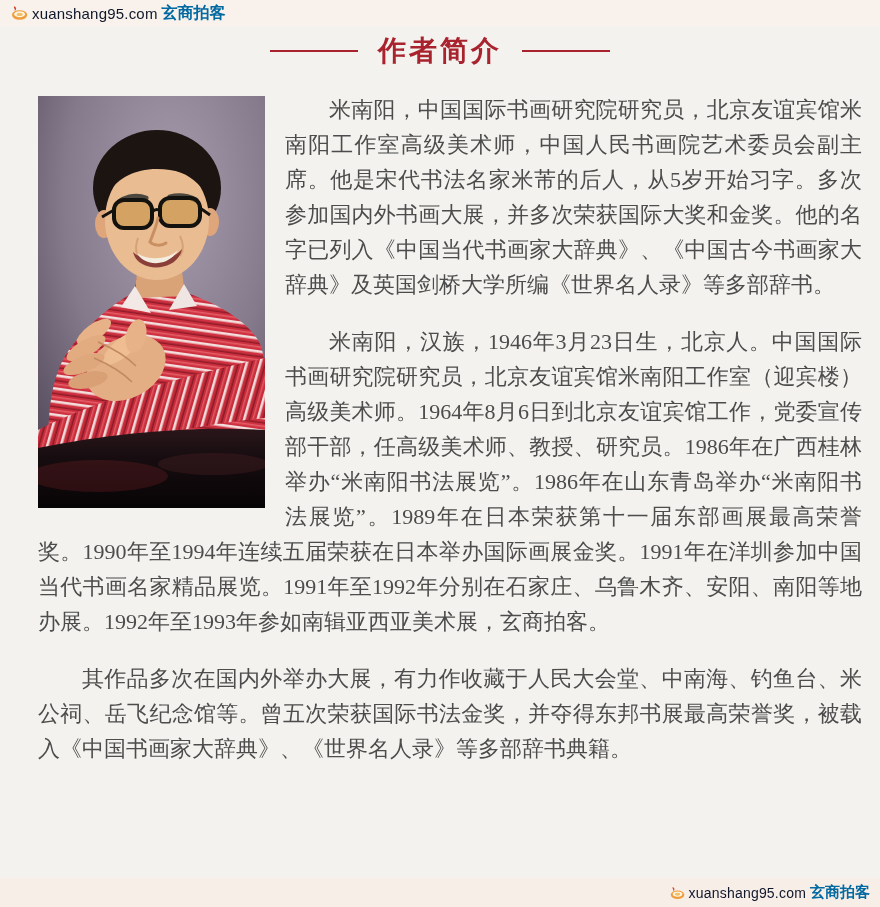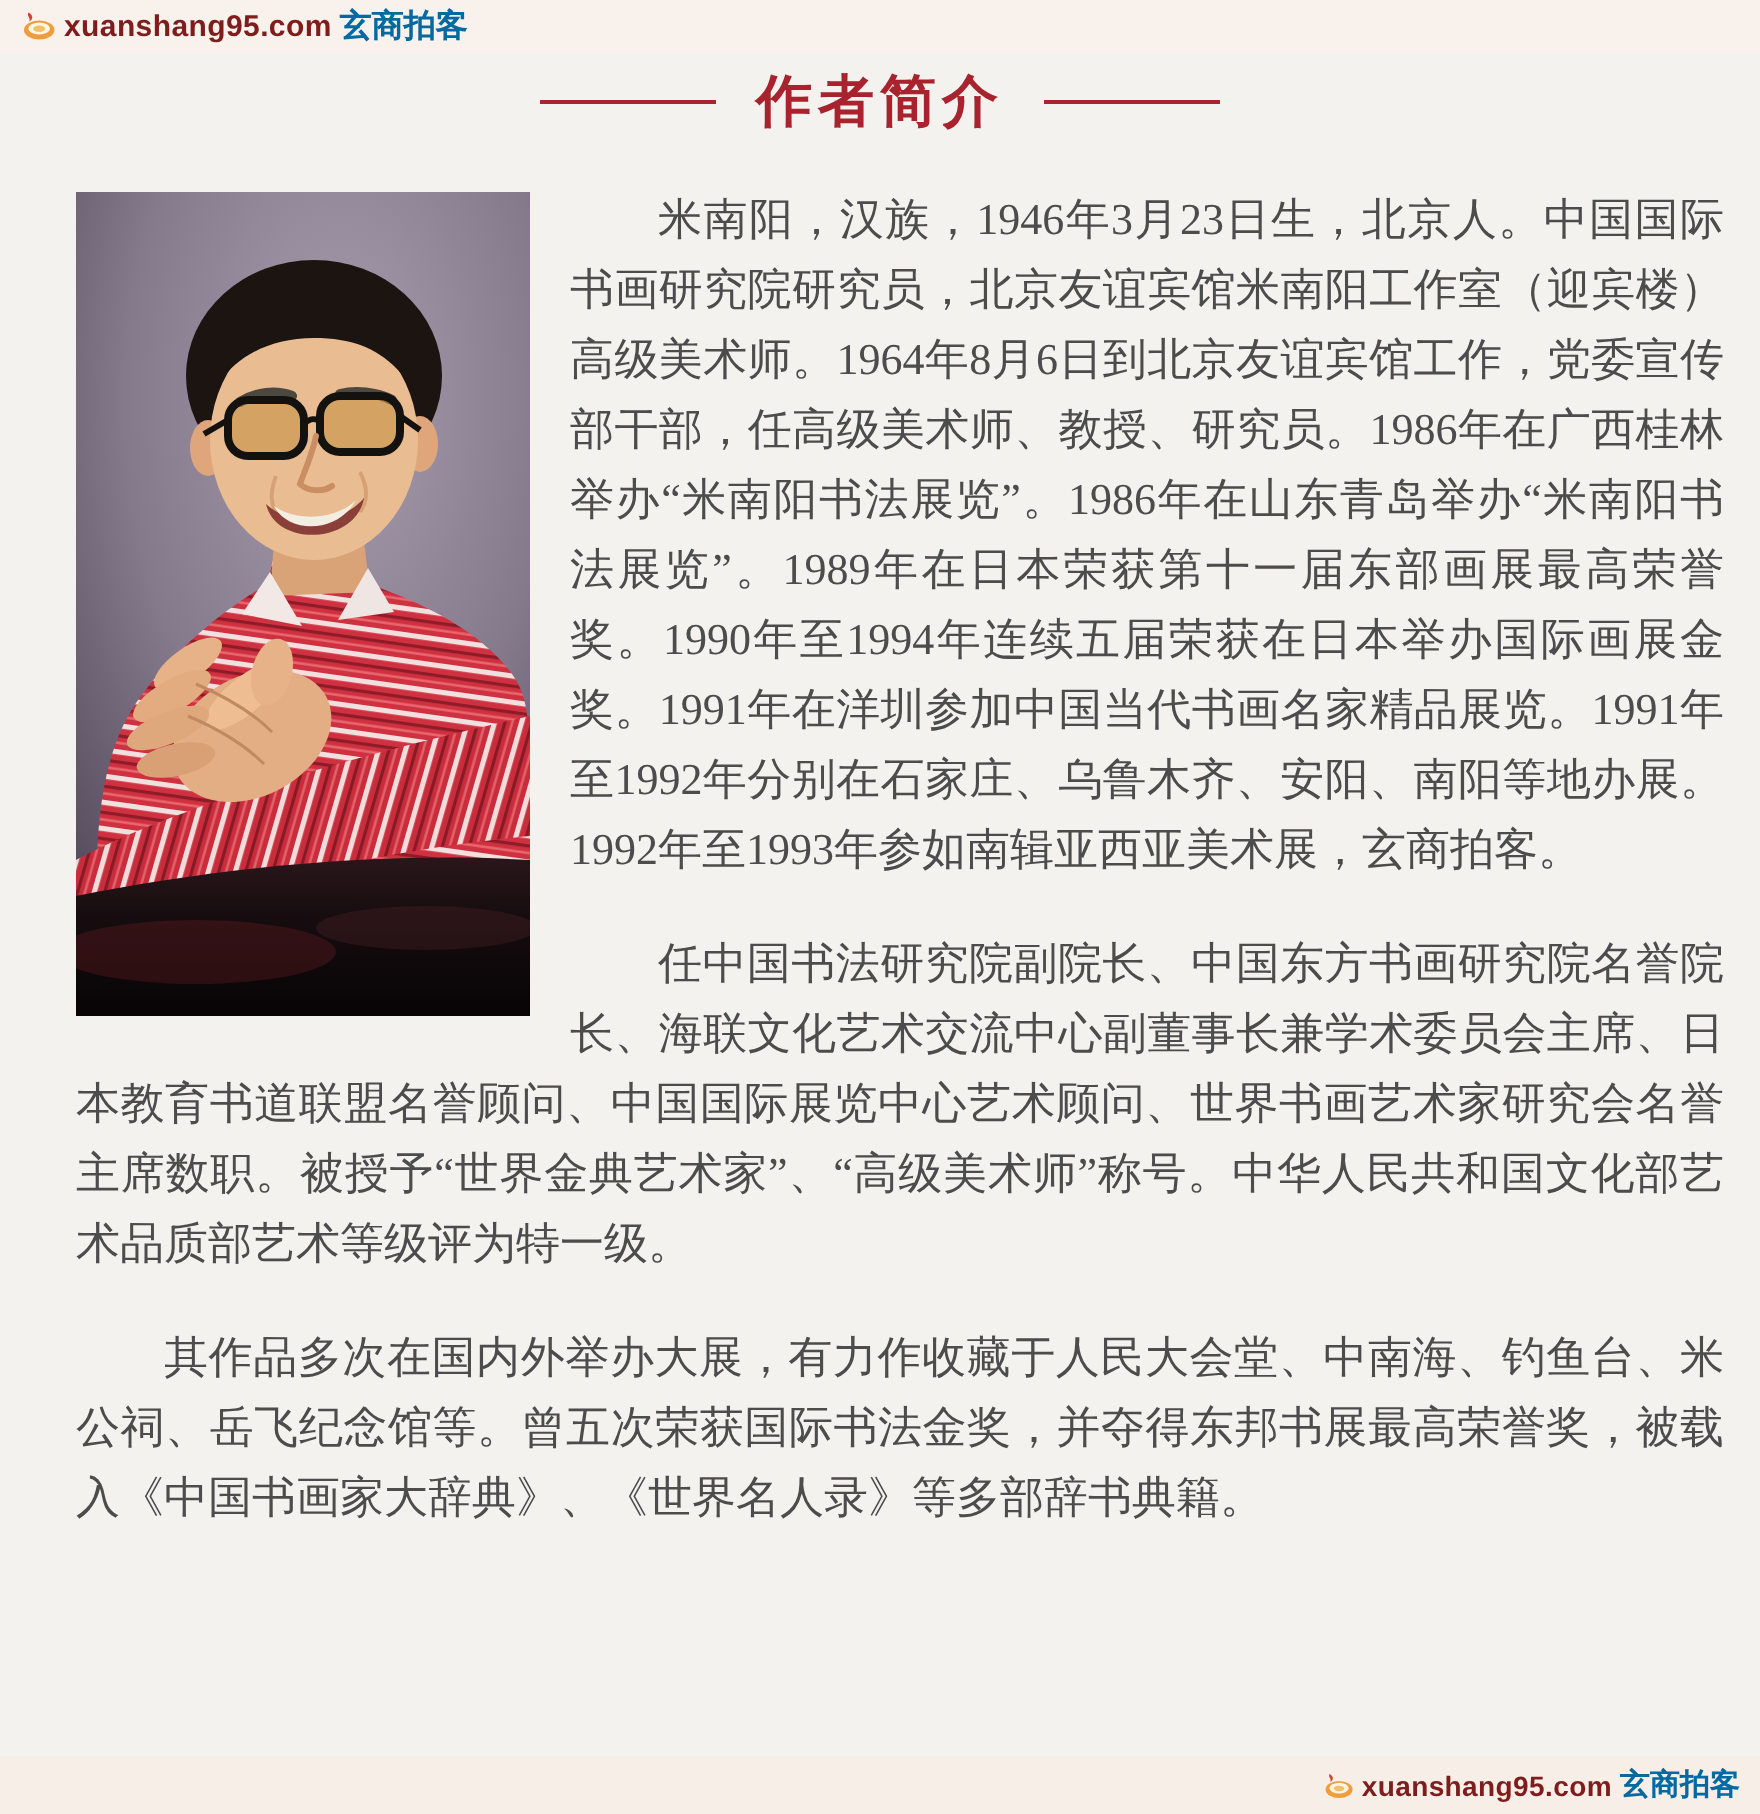--- a/index.html
+++ b/index.html
@@ -9,21 +9,21 @@
     font-family:"Liberation Serif", serif;
   }
   
   .band{
     width:100%;background:#f8f1ec;display:flex;align-items:center;
     font-family:"Liberation Sans", sans-serif;
   }
   .band-top{height:26px;position:absolute;top:0;left:0;}
   .band-bottom{height:29px;position:absolute;bottom:0;left:0;justify-content:flex-end;background:#f7eee8;}
   .brand{display:flex;align-items:center;gap:4px;padding:0 10px;text-decoration:none;cursor:pointer;}
-  .brand-site{font-size:15px;font-weight:bold;color:#7f1d1d;letter-spacing:0.2px;}
+  .brand-site{font-size:15px;font-weight:normal;color:#0f172a;letter-spacing:0.2px;}
   .brand-cn{font-size:16px;font-weight:bold;color:#0369a1;}
   .band-bottom .brand-site{font-size:14px;}
   .band-bottom .brand-cn{font-size:15px;}
   
   .title-row{
     position:absolute;top:34px;left:0;width:100%;height:34px;
     display:flex;align-items:center;justify-content:center;gap:20px;
   }
   .title-line{width:88px;height:2px;background:#a8232e;}
   .page-title{
@@ -142,22 +142,22 @@
       <ellipse cx="56" cy="236" rx="20" ry="8" fill="#e7b288" transform="rotate(-35 56 236)"></ellipse>
       <ellipse cx="48" cy="252" rx="22" ry="8" fill="#e2ab80" transform="rotate(-30 48 252)"></ellipse>
       <ellipse cx="46" cy="268" rx="22" ry="8" fill="#dfa77c" transform="rotate(-22 46 268)"></ellipse>
       <ellipse cx="50" cy="284" rx="20" ry="8" fill="#d9a076" transform="rotate(-12 50 284)"></ellipse>
       <ellipse cx="98" cy="240" rx="10" ry="17" fill="#e7b288" transform="rotate(14 98 240)"></ellipse>
       <path d="M60,246 C74,252 88,260 98,270" stroke="#c08a60" stroke-width="1.5" fill="none"></path>
       <path d="M56,262 C70,268 84,276 94,286" stroke="#c08a60" stroke-width="1.5" fill="none"></path>
     </g>
   </svg>
 
+  <p>米南阳，中国国际书画研究院研究员，北京友谊宾馆米南阳工作室高级美术师，中国人民书画院艺术委员会副主席。他是宋代书法名家米芾的后人，从5岁开始习字。多次参加国内外书画大展，并多次荣获国际大奖和金奖。他的名字已列入《中国当代书画家大辞典》、《中国古今书画家大辞典》及英国剑桥大学所编《世界名人录》等多部辞书。</p>
   <p>米南阳，汉族，1946年3月23日生，北京人。中国国际书画研究院研究员，北京友谊宾馆米南阳工作室（迎宾楼）高级美术师。1964年8月6日到北京友谊宾馆工作，党委宣传部干部，任高级美术师、教授、研究员。1986年在广西桂林举办“米南阳书法展览”。1986年在山东青岛举办“米南阳书法展览”。1989年在日本荣获第十一届东部画展最高荣誉奖。1990年至1994年连续五届荣获在日本举办国际画展金奖。1991年在洋圳参加中国当代书画名家精品展览。1991年至1992年分别在石家庄、乌鲁木齐、安阳、南阳等地办展。1992年至1993年参如南辑亚西亚美术展，玄商拍客。</p>
-  <p>任中国书法研究院副院长、中国东方书画研究院名誉院长、海联文化艺术交流中心副董事长兼学术委员会主席、日本教育书道联盟名誉顾问、中国国际展览中心艺术顾问、世界书画艺术家研究会名誉主席数职。被授予“世界金典艺术家”、“高级美术师”称号。中华人民共和国文化部艺术品质部艺术等级评为特一级。</p>
   <p>其作品多次在国内外举办大展，有力作收藏于人民大会堂、中南海、钓鱼台、米公祠、岳飞纪念馆等。曾五次荣获国际书法金奖，并夺得东邦书展最高荣誉奖，被载入《中国书画家大辞典》、《世界名人录》等多部辞书典籍。</p>
 </div>
 
 <div class="band band-bottom">
   <div class="brand">
     <span style="display:inline-flex;">
       <svg width="16" height="16" viewBox="0 0 18 18">
         <path d="M4.2,2.2 C3.2,4.2 5.6,4.6 4.6,6.8 C6.6,5.8 6.8,3.4 4.2,2.2 Z" fill="#d5452b"></path>
         <ellipse cx="9.6" cy="11" rx="7.6" ry="4.8" fill="#ef9d3b"></ellipse>
         <ellipse cx="9.6" cy="10.2" rx="5.4" ry="3" fill="#fdf4e8"></ellipse>

